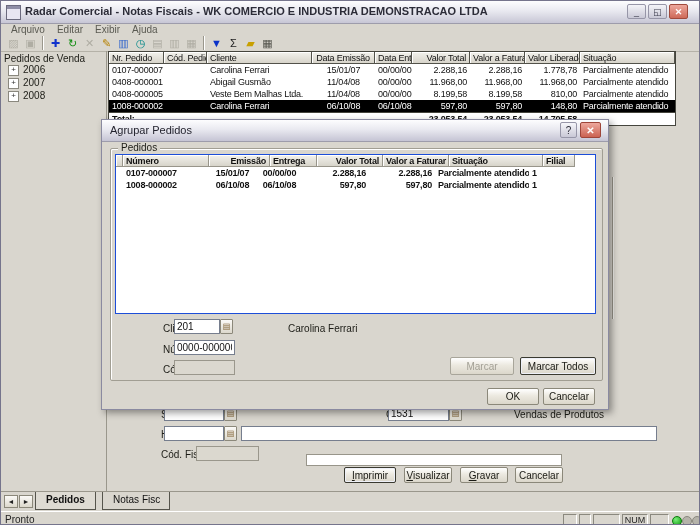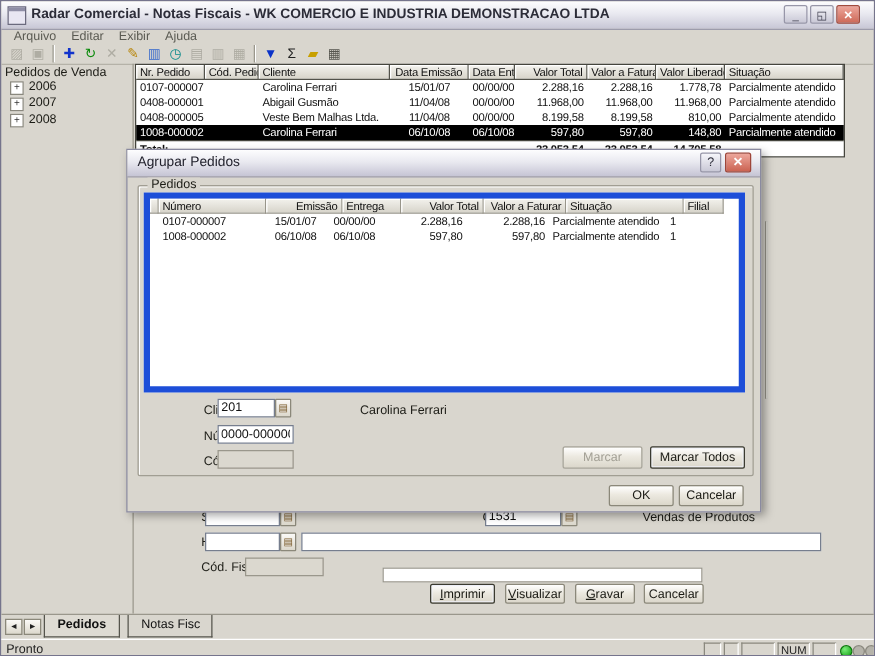--- a/index.html
+++ b/index.html
@@ -35,21 +35,21 @@
   .grow{display:flex;height:12px;line-height:12px;}
   .ghdr{height:12px;}
   .gh{flex:0 0 auto;box-sizing:border-box;padding:0 3px;overflow:hidden;white-space:nowrap;
     background:linear-gradient(#f3f2ed,#d7d4ca);border-right:1px solid #52524a;border-bottom:1px solid #52524a;
     box-shadow:inset 1px 1px 0 #fff;}
   .lv .gh{border-right:1px solid #98958a;border-bottom:1px solid #98958a;}
   .gc{flex:0 0 auto;box-sizing:border-box;padding:0 3px;overflow:hidden;white-space:nowrap;}
   .sel{background:#000;color:#fff;}
   .total{border-top:1px solid #45453d;}
   .total .gc{font-weight:bold;}
-  .lv{border:5px solid #1d4ed8;}
+  .lv{border:1px solid #1d4ed8;font-weight:bold;}
   
   .inp{position:absolute;background:#fff;border:1px solid #767e8e;font-family:"Liberation Sans",sans-serif;
     font-size:10px;padding:0 2px;box-sizing:border-box;color:#111;}
   .inp.disabled{background:#dbd8cf;border-color:#9a978c;}
   .lookup{position:absolute;width:13px;box-sizing:border-box;background:linear-gradient(#fbfaf7,#dcd8cc);
     border:1px solid #8b887a;border-radius:1px;font-size:8px;line-height:12px;text-align:center;color:#7a5a2a;padding:0;}
   .xpbtn{position:absolute;box-sizing:border-box;background:linear-gradient(#ffffff,#ece9e0 45%,#dbd7cb);
     border:1px solid #8b887a;border-radius:2px;font-family:"Liberation Sans",sans-serif;font-size:10px;
     text-align:center;color:#1a1a14;padding:0;}
   .xpbtn.default{border-color:#3a3a30;box-shadow:inset 0 0 0 1px #eef0f8;}

